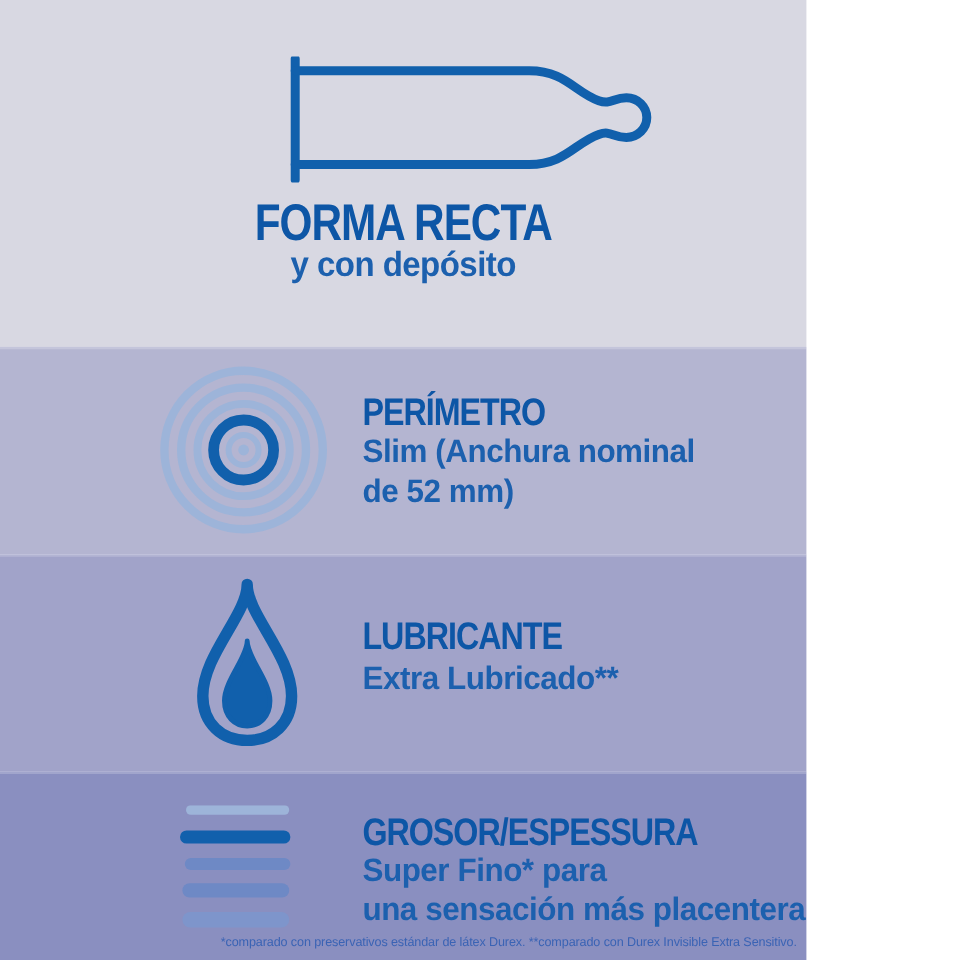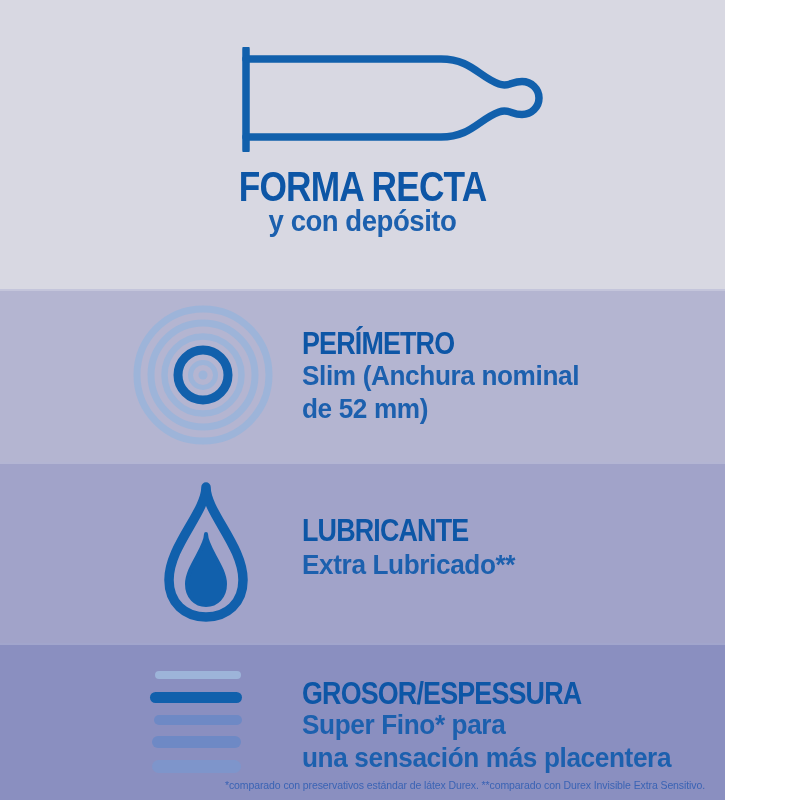--- a/index.html
+++ b/index.html
@@ -1,17 +1,17 @@
 <!DOCTYPE html>
 <html style="--section1-bg: #d8d8e2; --section2-bg: #b4b5d1; --section3-bg: #a1a3c9; --section4-bg: #8a8fc0; --accent-blue: #1160ac; --heading-blue: #0d56a6; --body-blue: #1c60ae; --footnote-blue: #3a63b4; --light-blue: #9db4d9; --medium-blue: #6e89c5; --medium-blue-2: #7e95cb;"><head>
 <meta charset="utf-8">
 <style>
   html,body{margin:0;padding:0;background:#ffffff;}
   #stage{
-    position:relative;width:725px;height:800px;overflow:hidden;
+    position:relative;width:672px;height:800px;overflow:hidden;
     font-family:"Liberation Sans",sans-serif;
     -webkit-font-smoothing:antialiased;
   }
   .band{position:absolute;left:0;width:800px;}
   #band-shape{top:0;height:289px;background:var(--section1-bg);}
   #band-perimeter{top:289px;height:173px;background:var(--section2-bg);box-shadow:inset 0 2px 0 rgba(255,255,255,0.22);}
   #band-lubricant{top:462px;height:181px;background:var(--section3-bg);box-shadow:inset 0 2px 0 rgba(255,255,255,0.20);}
   #band-thickness{top:643px;height:157px;background:var(--section4-bg);box-shadow:inset 0 2px 0 rgba(255,255,255,0.20);}
 
   .abs{position:absolute;}
@@ -36,21 +36,21 @@
     transform:scaleX(0.84);transform-origin:left top;
     line-height:1;white-space:nowrap;
   }
   .feature-body{
     font-size:27px;font-weight:700;letter-spacing:-0.4px;
     color:var(--body-blue);
     line-height:33px;white-space:nowrap;
     transform:scaleX(0.97);transform-origin:left top;
   }
   .footnote{
-    right:20px;top:779px;
+    right:8px;top:779px;
     font-size:10.5px;font-weight:400;letter-spacing:-0.1px;
     color:var(--footnote-blue);white-space:nowrap;
   }
   svg{display:block;}
 </style>
 </head>
 <body>
 
 <div id="stage">
 

